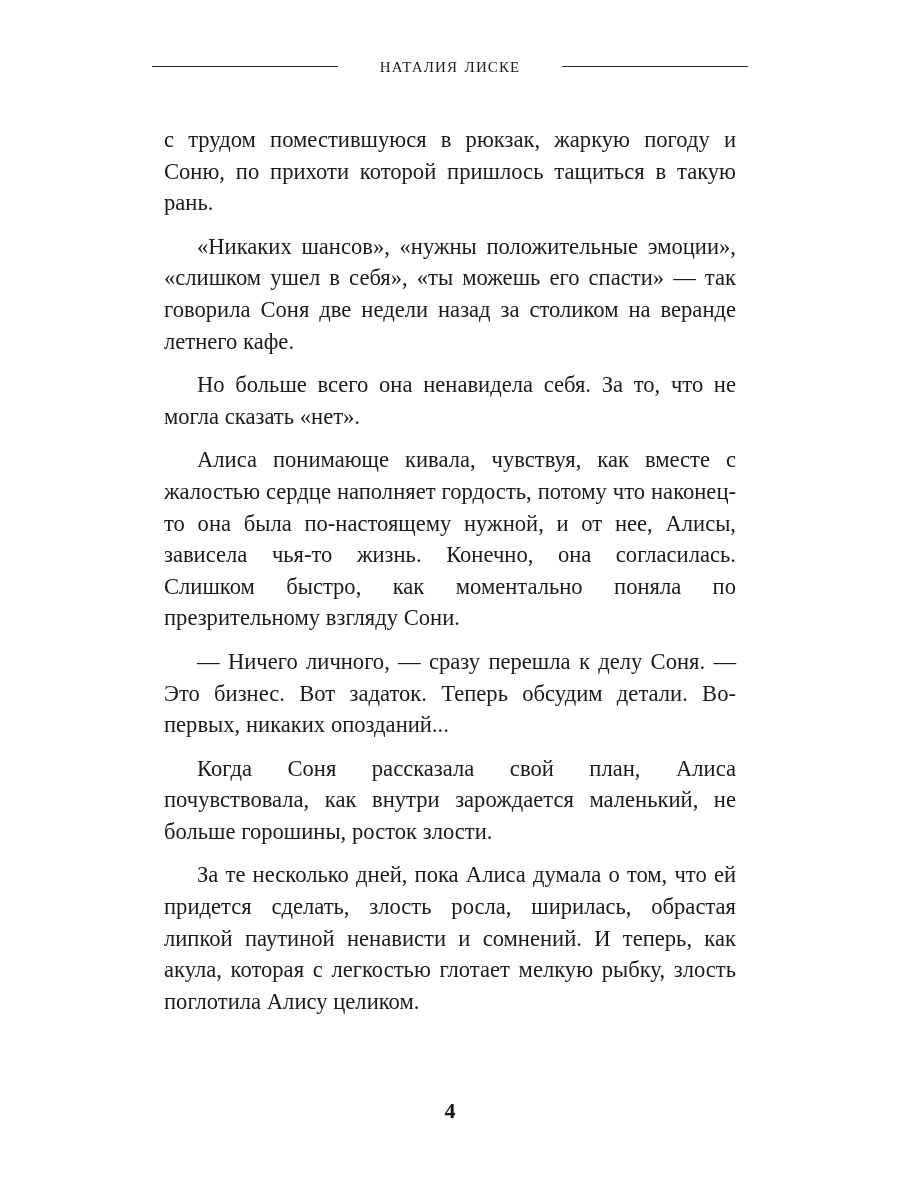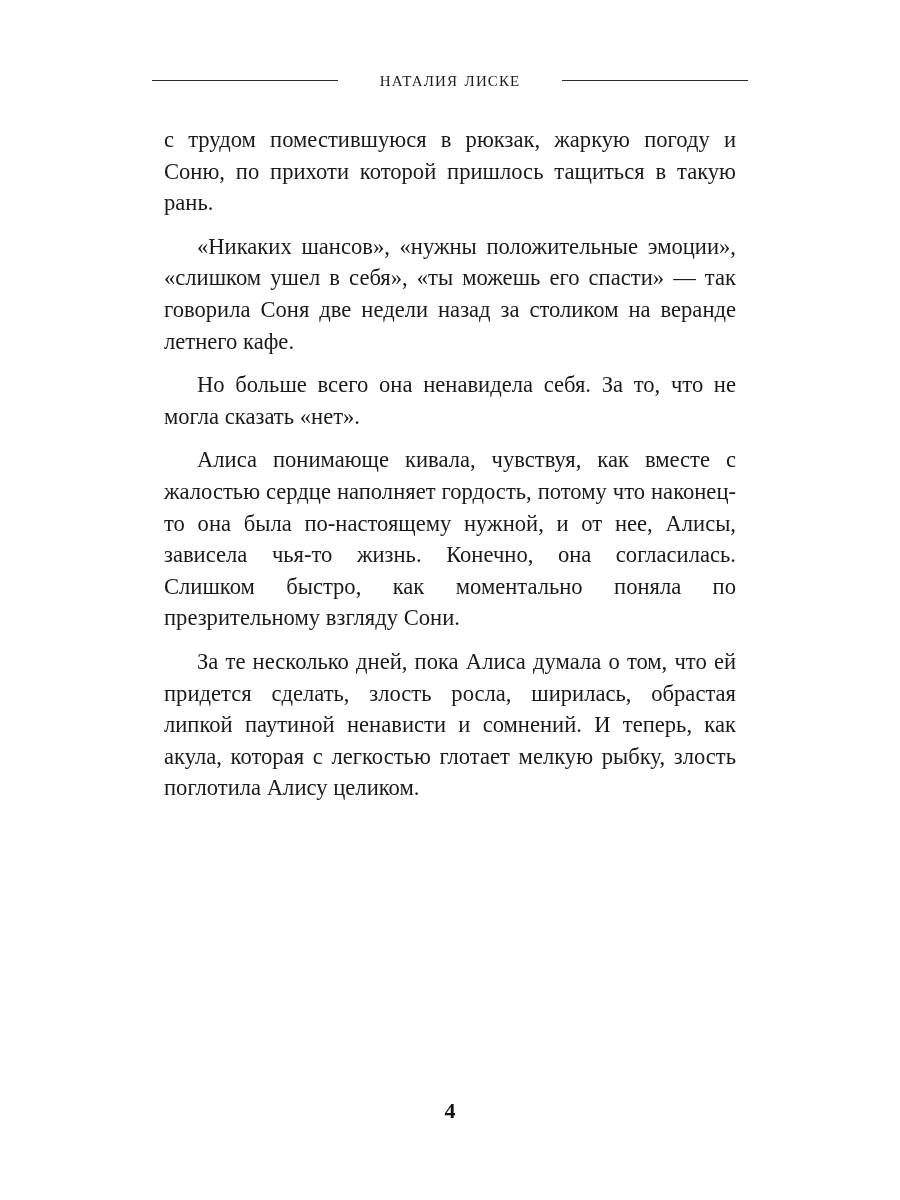--- a/index.html
+++ b/index.html
@@ -20,21 +20,21 @@
     position: relative;
     width: 900px;
     height: 1200px;
     box-sizing: border-box;
     background: #ffffff;
   }
 
   
   .running-head {
     position: absolute;
-    top: 62px;
+    top: 48px;
     left: 152px;
     width: 596px;
     height: 34px;
     display: flex;
     align-items: center;
     justify-content: center;
     gap: 16px;
   }
 
   .head-rule {
@@ -106,18 +106,20 @@
     <span class="head-rule left"></span>
     <span class="head-title">Наталия Лиске</span>
     <span class="head-rule right"></span>
   </div>
 
   <div class="text-block">
     <p class="para no-indent">с трудом поместившуюся в рюкзак, жаркую погоду и Соню, по прихоти которой пришлось тащиться в такую рань.</p>
     <p class="para">«Никаких шансов», «нужны положительные эмоции», «слишком ушел в себя», «ты можешь его спасти» — так говорила Соня две недели назад за столиком на веранде летнего кафе.</p>
     <p class="para">Но больше всего она ненавидела себя. За то, что не могла сказать «нет».</p>
     <p class="para">Алиса понимающе кивала, чувствуя, как вместе с жалостью сердце наполняет гордость, потому что наконец-то она была по-настоящему нужной, и от нее, Алисы, зависела чья-то жизнь. Конечно, она согласилась. Слишком быстро, как моментально поняла по презрительному взгляду Сони.</p>
+    <p class="para">— Ничего личного, — сразу перешла к делу Соня. — Это бизнес. Вот задаток. Теперь обсудим детали. Во-первых, никаких опозданий...</p>
+    <p class="para">Когда Соня рассказала свой план, Алиса почувствовала, как внутри зарождается маленький, не больше горошины, росток злости.</p>
     <p class="para">За те несколько дней, пока Алиса думала о том, что ей придется сделать, злость росла, ширилась, обрастая липкой паутиной ненависти и сомнений. И теперь, как акула, которая с легкостью глотает мелкую рыбку, злость поглотила Алису целиком.</p>
   </div>
 
   <div class="folio">4</div>
 
 </div>
 
 </body></html>

